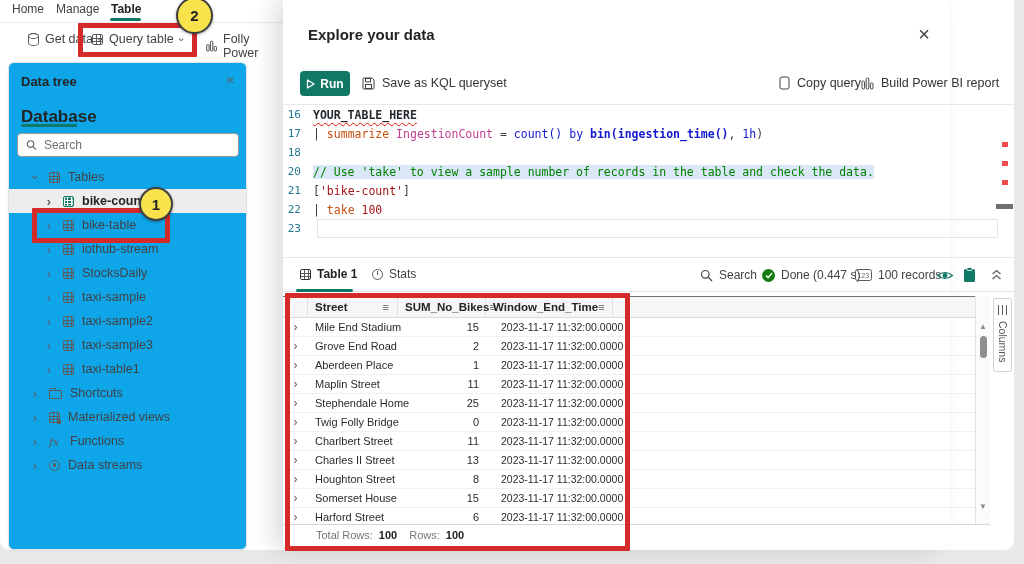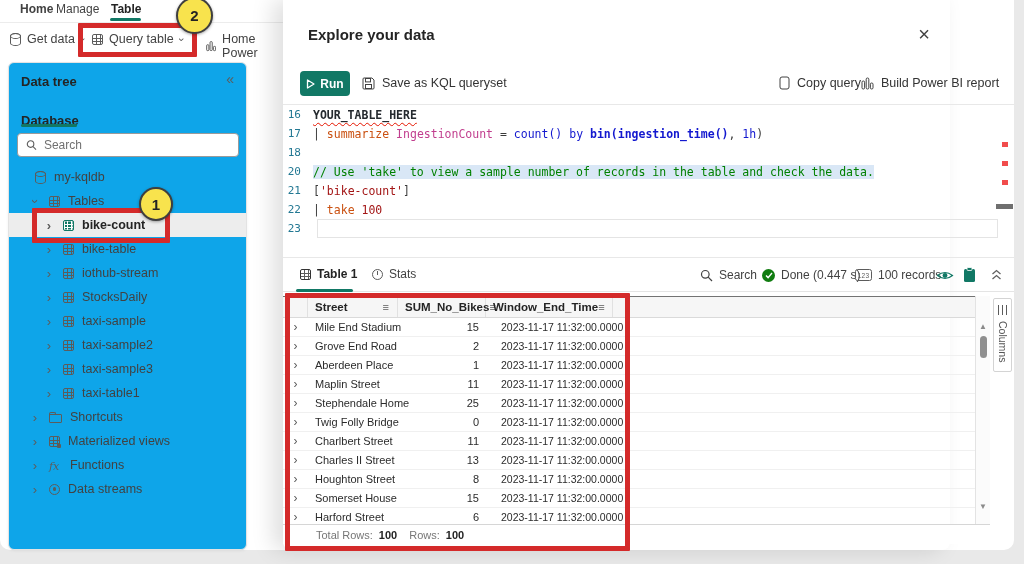--- a/index.html
+++ b/index.html
@@ -20,21 +20,21 @@
   .apptoolbar { position:absolute; left:0; top:22px; width:283px; height:38px; background:#fff; border-top:1px solid #ececec; }
   .tbtn { position:absolute; top:9px; display:flex; align-items:center; gap:6px; font-size:12.5px; color:#424242; }
   .chev-dd { font-size:11px; color:#5c5c5c; transform:rotate(90deg); display:inline-block; line-height:1; }
   .chev-dd::before { content:"\203A"; }
 
   
   .sidebar { position:absolute; left:8px; top:62px; width:239px; height:488px; background:#0ea5e9; border:1px solid #e3e3e3; border-radius:6px; box-shadow:0 1px 3px rgba(0,0,0,.06); }
   .sb-title { position:absolute; left:12px; top:11px; font-size:13px; font-weight:700; }
   .sb-collapse { position:absolute; right:12px; top:8px; font-size:14px; color:#5c5c5c; }
   .sb-collapse::before { content:"\00AB"; }
-  .sb-tab { position:absolute; left:12px; top:50px; font-size:13px; font-weight:600; color:#242424; }
+  .sb-tab { position:absolute; left:12px; top:44px; font-size:17px; font-weight:600; color:#242424; }
   .sb-tab-underline { position:absolute; left:12px; top:61px; width:56px; height:2.5px; background:#117865; border-radius:2px; }
   .sb-search { position:absolute; left:8px; top:70px; width:222px; height:24px; border:1px solid #9a9a9a; border-radius:4px; background:#fff; display:flex; align-items:center; padding:0 8px; gap:7px; }
   .sb-search input { border:none; outline:none; font-size:12px; color:#424242; width:100%; font-family:"Liberation Sans", sans-serif; background:transparent; }
   .sb-search input::placeholder { color:#707070; }
 
   .tree { position:absolute; left:0; top:102px; width:237px; }
   .titem { position:relative; height:24px; display:flex; align-items:center; font-size:12.5px; color:#424242; }
   .titem.sel { background:#ededed; font-weight:700; color:#242424; }
   .tchev { width:12px; text-align:center; color:#5c5c5c; font-size:13px; flex:0 0 12px; line-height:1; }
   .tchev.right::before { content:"\203A"; display:inline-block; }
@@ -153,65 +153,60 @@
 
   svg { display:block; }
 </style>
 </head>
 <body>
 
 <div class="screen">
   <div class="app-base"></div>
 
   <div class="navtabs">
-    <span class="navtab" style="left:20px;font-weight:bold;">Home</span>
+    <span class="navtab" style="left:12px;">Home</span>
     <span class="navtab" style="left:56px;">Manage</span>
     <span class="navtab active" style="left:111px;">Table</span>
     <div class="nav-underline"></div>
   </div>
 
   <div class="apptoolbar">
-    <div class="tbtn" style="left:10px;">
+    <div class="tbtn" style="left:28px;">
       <span class="database-icon"></span>
       <span>Get data</span>
       <span class="chev-dd"></span>
     </div>
     <div class="tbtn" style="left:92px;">
       <span class="table-grid-icon"></span>
       <span>Query table</span>
       <span class="chev-dd"></span>
     </div>
     <div class="tbtn" style="left:206px;">
       <svg width="12" height="12" viewBox="0 0 12 12">
         <rect x="0.8" y="4.5" width="2.6" height="7" rx="1" fill="none" stroke="#424242"></rect>
         <rect x="4.8" y="0.8" width="2.6" height="10.6" rx="1" fill="none" stroke="#424242"></rect>
         <rect x="8.8" y="6.5" width="2.6" height="5" rx="1" fill="none" stroke="#424242"></rect>
       </svg>
-      <span>Home Power</span>
+      <span>Folly Power</span>
     </div>
   </div>
 
   <div class="sidebar">
     <div class="sb-title">Data tree</div>
     <span class="sb-collapse"></span>
     <div class="sb-tab">Database</div>
     <div class="sb-tab-underline"></div>
     <div class="sb-search">
       <svg width="12" height="12" viewBox="0 0 12 12">
         <circle cx="5" cy="5" r="3.6" fill="none" stroke="#5c5c5c" stroke-width="1.2"></circle>
         <line x1="7.8" y1="7.8" x2="11" y2="11" stroke="#5c5c5c" stroke-width="1.2"></line>
       </svg>
       <input type="text" placeholder="Search" style="">
     </div>
     <div class="tree">
-  <div class="titem ind0">
-
-    <span class="tico database-icon"></span>
-    <span class="tlabel">my-kqldb</span>
-  </div>
 
   <div class="titem ind1">
     <span class="tchev down"></span>
     <span class="tico table-grid-icon"></span>
     <span class="tlabel">Tables</span>
   </div>
 
   <div class="titem ind2 sel">
     <span class="tchev right"></span>
     <span class="tico table-grid-icon-selected"></span>

